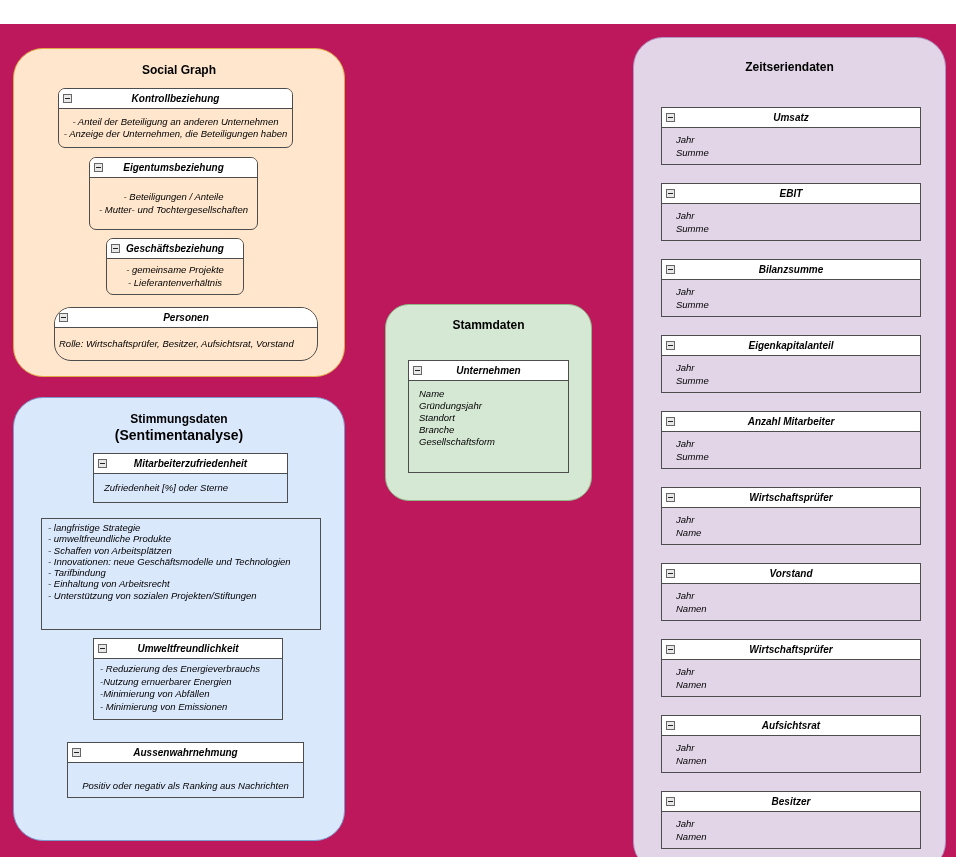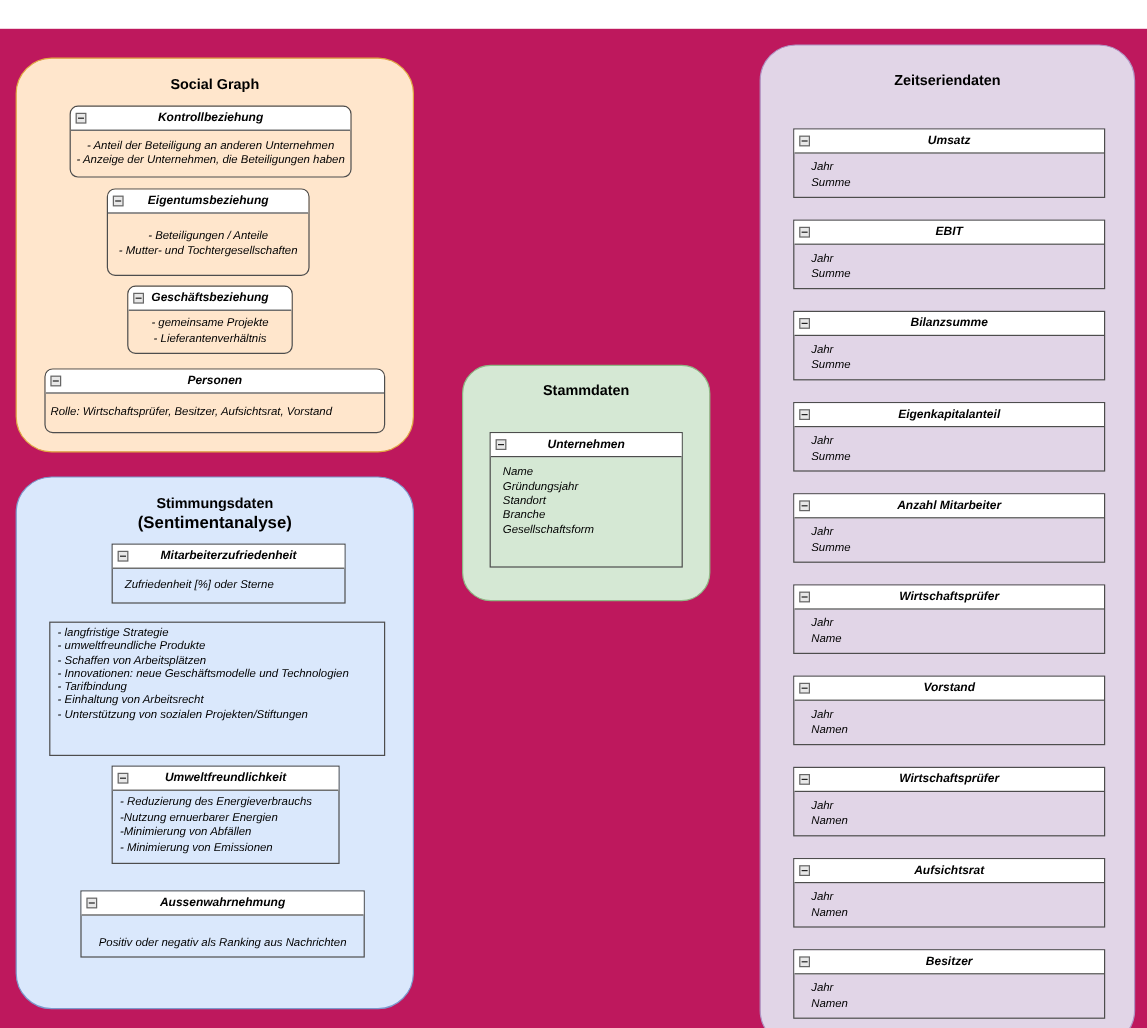--- a/index.html
+++ b/index.html
@@ -25,21 +25,21 @@
   .col-ic{position:absolute;left:4px;top:5px;width:9px;height:9px;box-sizing:border-box;border:1px solid #666;background:#e8e8e8;}
   .col-ic::after{content:"";position:absolute;left:1px;right:1px;top:3px;height:1px;background:#222;}
   .bd{flex:1;font-size:9.5px;line-height:12.5px;padding:2px 4px;box-sizing:border-box;white-space:nowrap;}
   .bd.tc{text-align:center;}
   .bd.vc{display:flex;flex-direction:column;justify-content:center;}
 
   
   .b-kontroll{left:44px;top:39px;width:235px;height:60px;}
   .b-eigentum{left:75px;top:108px;width:169px;height:73px;}
   .b-geschaeft{left:92px;top:189px;width:138px;height:57px;}
-  .b-personen{left:23px;top:258px;width:284px;height:54px;}
+  .b-personen{left:40px;top:258px;width:264px;height:54px;border-radius:17px;}
   .b-personen .bd{padding-left:4px;}
 
   
   .b-mitarbeiter{left:79px;top:55px;width:195px;height:50px;}
   .b-mitarbeiter .bd{padding-left:10px;}
   .b-nachhaltig{left:27px;top:120px;width:280px;height:112px;}
   .b-nachhaltig .bd{padding:3px 6px;line-height:11.3px;}
   .b-umwelt{left:79px;top:240px;width:190px;height:82px;}
   .b-umwelt .bd{padding:4px 6px;}
   .b-aussen{left:53px;top:344px;width:237px;height:56px;gap:12px;}

